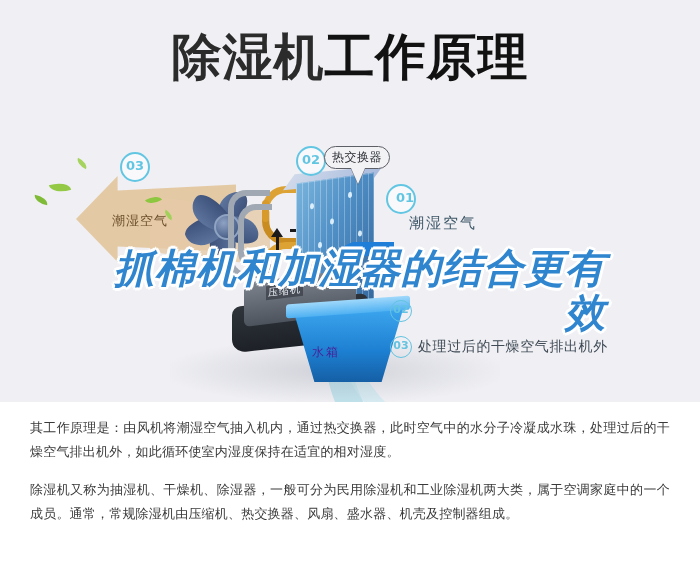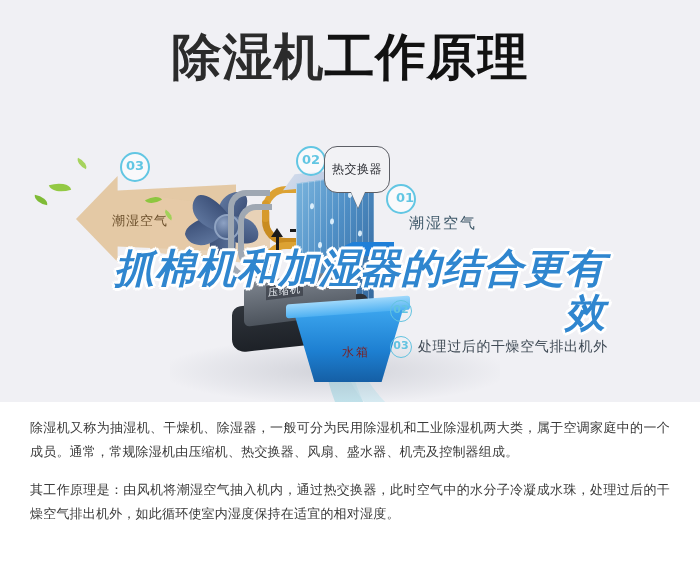--- a/index.html
+++ b/index.html
@@ -293,24 +293,24 @@
     left: 286px;
     top: 300px;
     width: 124px;
     height: 14px;
     background: linear-gradient(180deg, #9fd8fb 0%, #4fb1f2 100%);
     border-radius: 3px;
     transform: skewY(-4deg);
   }
   .label-tank {
     position: absolute;
-    left: 342px;
+    left: 312px;
     top: 344px;
     font-size: 12px;
-    color: #7f1d1d;
+    color: #4c1d95;
     letter-spacing: 2px;
     white-space: nowrap;
   }
 
   
   .inlet-arrow {
     position: absolute;
     left: 338px;
     top: 242px;
     width: 56px;
@@ -349,21 +349,21 @@
   }
   .badge-03-pos { left: 120px; top: 152px; }
   .badge-02-pos { left: 296px; top: 146px; }
   .badge-01-pos { left: 386px; top: 184px; text-align: right; }
 
   
   .callout {
     position: absolute;
     left: 324px;
     top: 146px;
-    padding: 14px 7px;
+    padding: 2px 7px;
     background: #f2f2f5;
     border: 1.6px solid #5d5f66;
     border-radius: 13px;
     font-size: 12px;
     color: #2b2d33;
     white-space: nowrap;
     letter-spacing: .5px;
   }
   .callout::after {
     content: "";
@@ -556,17 +556,17 @@
         <div class="legend-badge">03</div>
         <div class="legend-text">处理过后的干燥空气排出机外</div>
       </div>
     </div>
 
     <div class="overlay">抓棉机和加湿器的结合更有效</div>
 
   </div>
 
   <div class="copy">
+    <p>其工作原理是：由风机将潮湿空气抽入机内，通过热交换器，此时空气中的水分子冷凝成水珠，处理过后的干燥空气排出机外，如此循环使室内湿度保持在适宜的相对湿度。</p>
     <p>除湿机又称为抽湿机、干燥机、除湿器，一般可分为民用除湿机和工业除湿机两大类，属于空调家庭中的一个成员。通常，常规除湿机由压缩机、热交换器、风扇、盛水器、机壳及控制器组成。</p>
-    <p>其工作原理是：由风机将潮湿空气抽入机内，通过热交换器，此时空气中的水分子冷凝成水珠，处理过后的干燥空气排出机外，如此循环使室内湿度保持在适宜的相对湿度。</p>
   </div>
 
 </div>
 
 </body></html>

